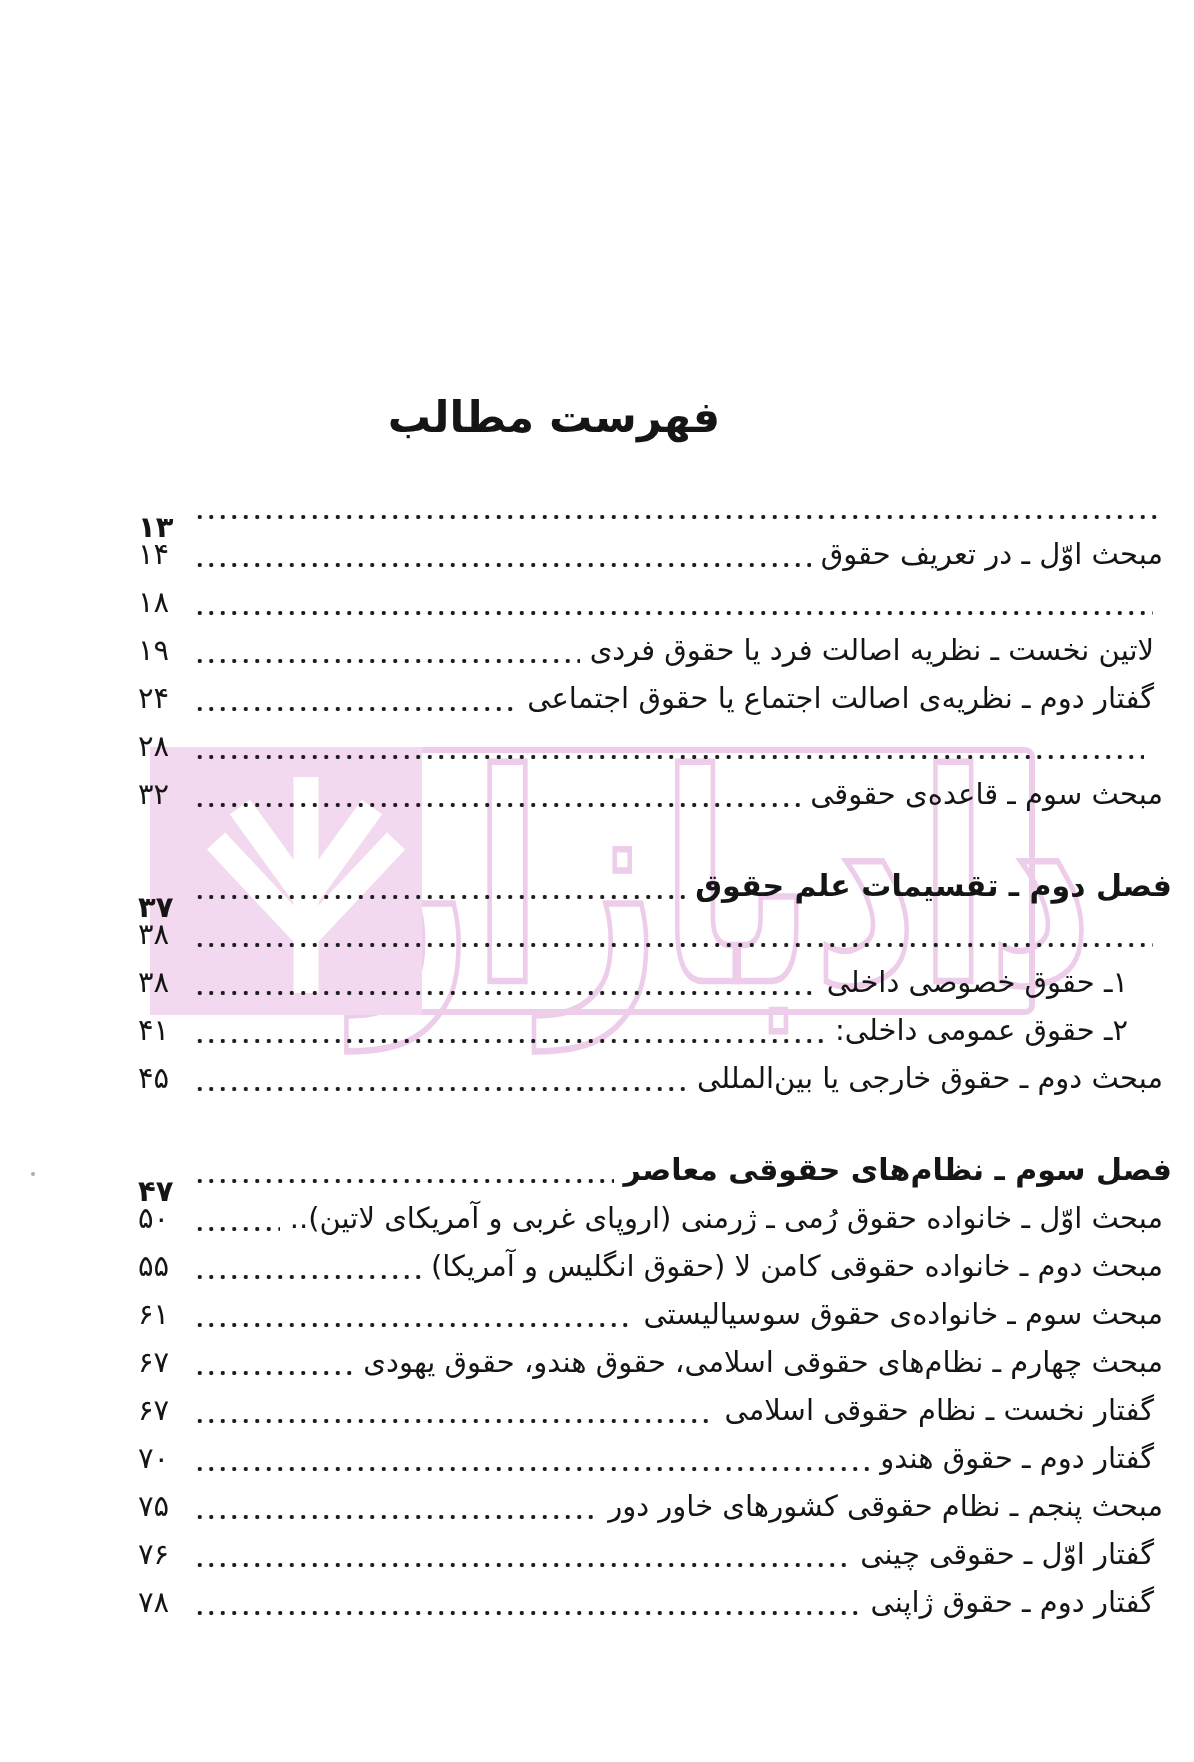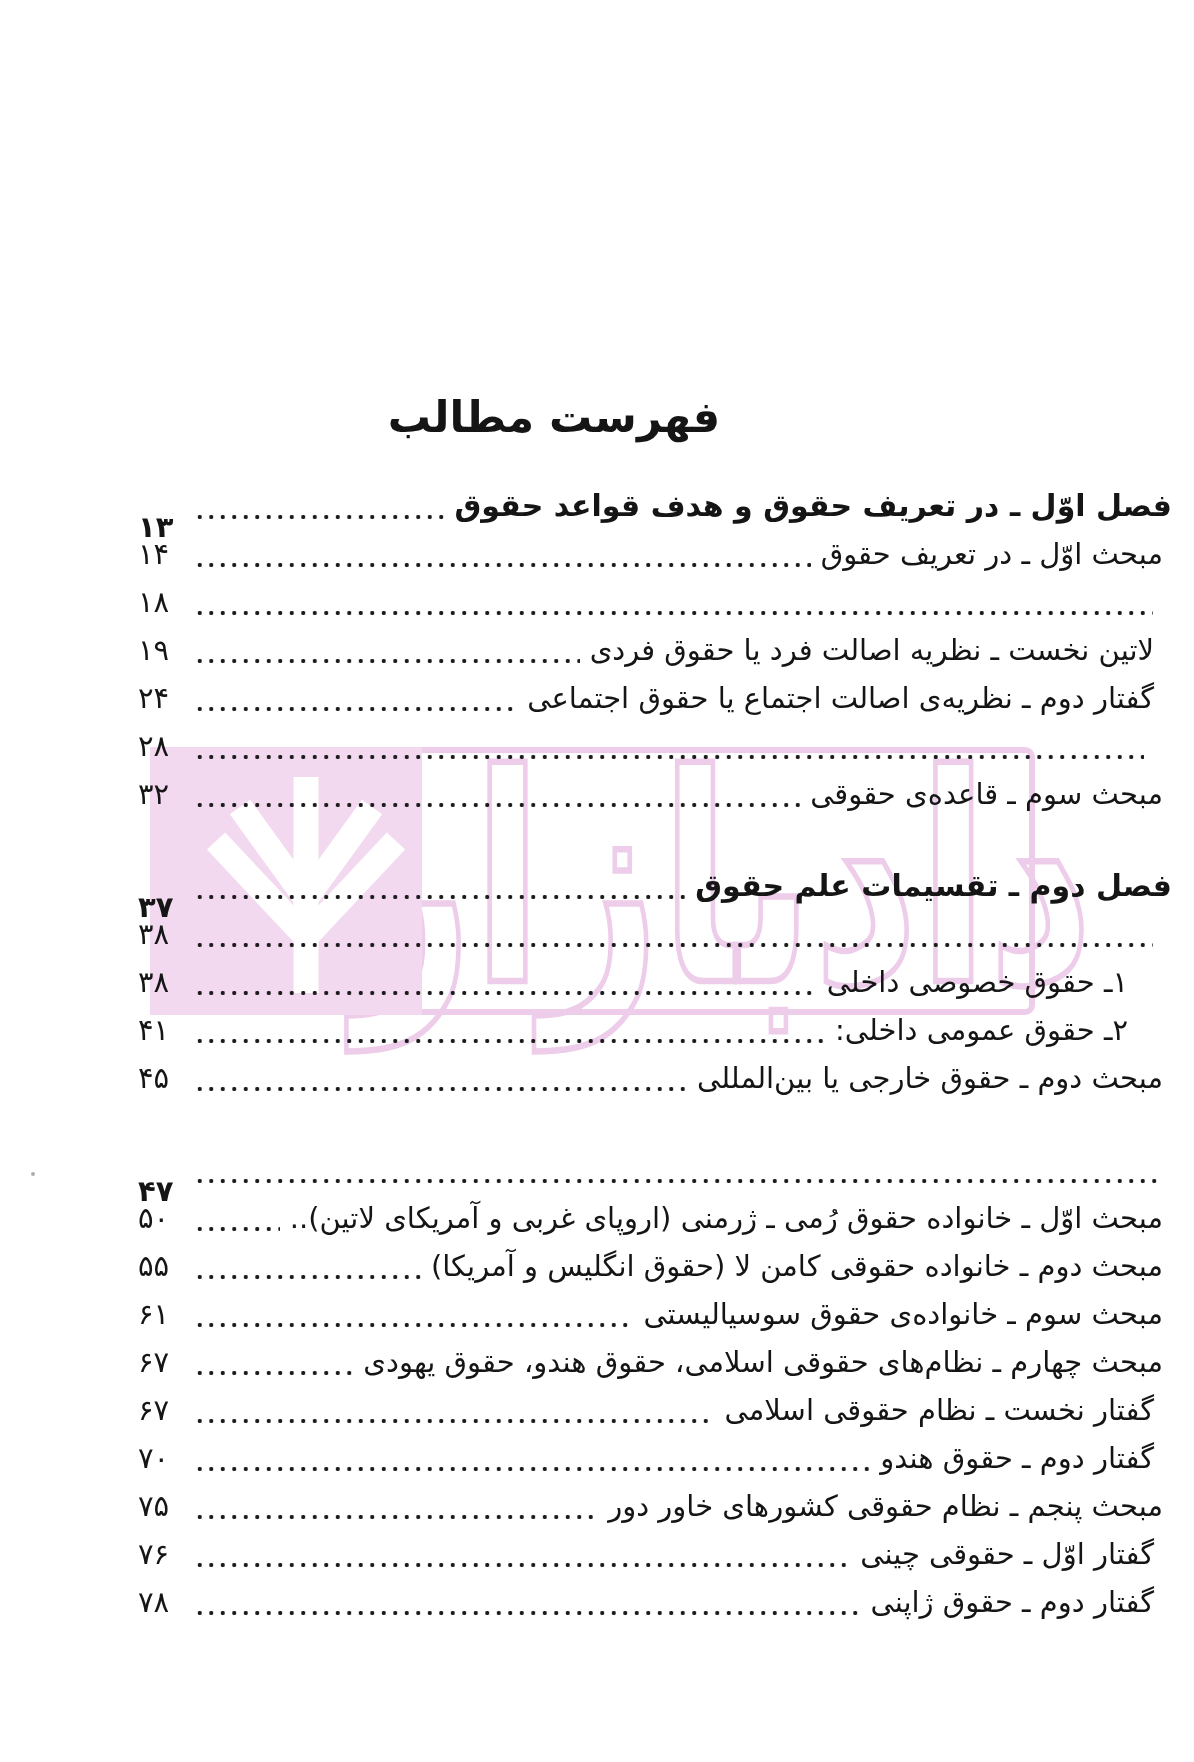--- a/index.html
+++ b/index.html
@@ -114,21 +114,20 @@
           <line x1="246" y1="94" x2="154" y2="192"></line>
         </g>
       </svg>
     </div>
   </div>
 
   <h1 class="page-title">فهرست مطالب</h1>
 
   <div class="toc" id="toc">
       <div class="toc-row level-chapter">
-        <span class="entry-title">فصل اوّل ـ در تعریف حقوق و هدف قواعد حقوق</span>
         <span class="leader"></span>
         <span class="page-num">۱۳</span>
       </div>
       <div class="toc-row level-section">
         <span class="entry-title">مبحث اوّل ـ در تعریف حقوق</span>
         <span class="leader"></span>
         <span class="page-num">۱۴</span>
       </div>
       <div class="toc-row level-section">
         <span class="leader"></span>
@@ -171,20 +170,21 @@
         <span class="entry-title">۲ـ حقوق عمومی داخلی:</span>
         <span class="leader"></span>
         <span class="page-num">۴۱</span>
       </div>
       <div class="toc-row level-section">
         <span class="entry-title">مبحث دوم ـ حقوق خارجی یا بین‌المللی</span>
         <span class="leader"></span>
         <span class="page-num">۴۵</span>
       </div>
       <div class="toc-row level-chapter gap">
+        <span class="entry-title">فصل سوم ـ نظام‌های حقوقی معاصر</span>
         <span class="leader"></span>
         <span class="page-num">۴۷</span>
       </div>
       <div class="toc-row level-section">
         <span class="entry-title">مبحث اوّل ـ خانواده حقوق رُمی ـ ژرمنی (اروپای غربی و آمریکای لاتین)..</span>
         <span class="leader"></span>
         <span class="page-num">۵۰</span>
       </div>
       <div class="toc-row level-section">
         <span class="entry-title">مبحث دوم ـ خانواده حقوقی کامن لا (حقوق انگلیس و آمریکا)</span>

